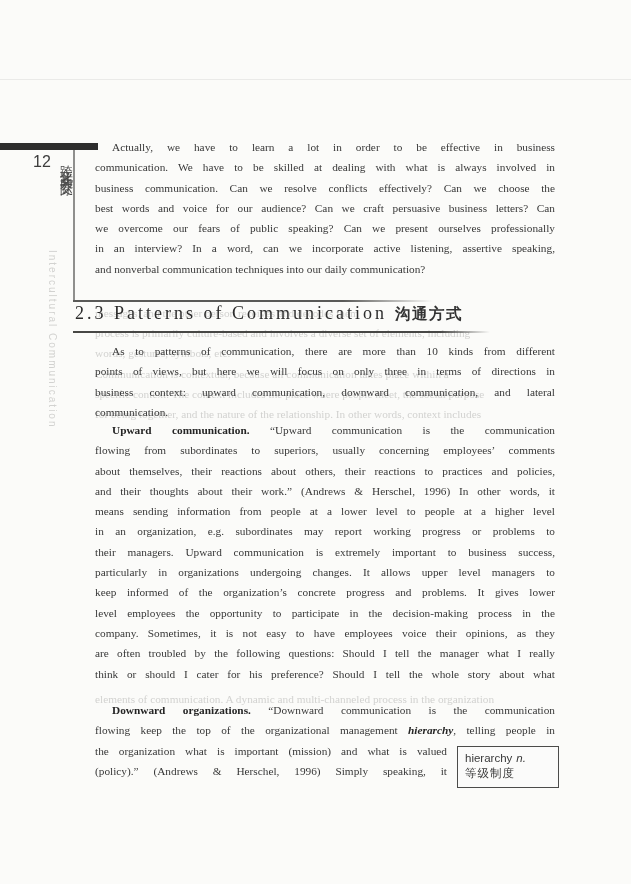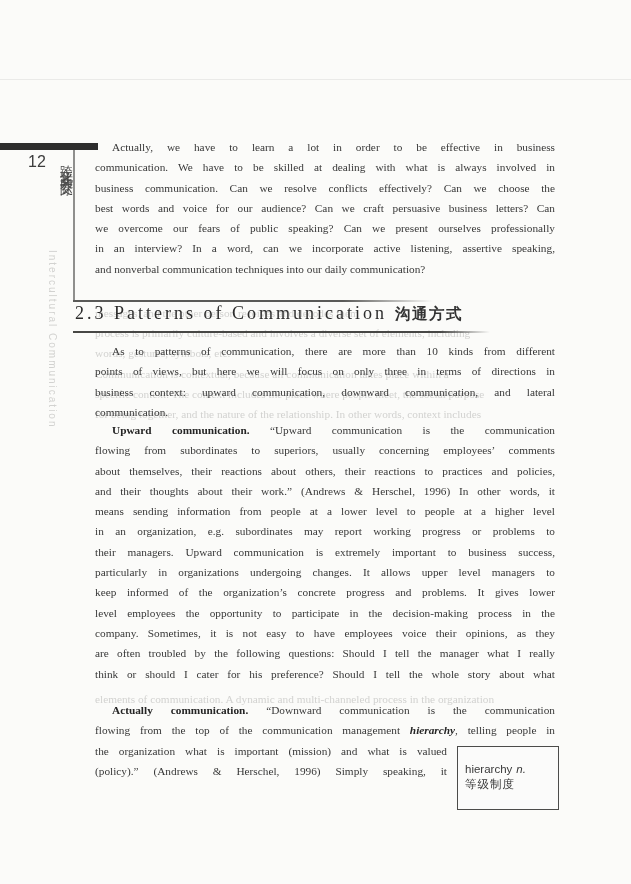--- a/index.html
+++ b/index.html
@@ -18,21 +18,21 @@
     filter:blur(0.3px);white-space:nowrap;overflow:hidden;
   }
   .bleedv{
     writing-mode:vertical-lr;font-size:10px;letter-spacing:2px;
     font-family:"Liberation Sans", sans-serif;height:230px;white-space:normal;
   }
   
   .chapter-bar{position:absolute;left:0;top:143px;width:98px;height:7px;background:#2d2d2d;}
   .page-number{
     position:absolute;left:28px;top:153px;width:28px;
-    font-family:"Liberation Sans", sans-serif;font-size:16px;color:#3c3c3c;text-align:left;
+    font-family:"Liberation Sans", sans-serif;font-size:16px;color:#3c3c3c;text-align:center;
   }
   .margin-title{
     position:absolute;left:57px;top:155px;
     writing-mode:vertical-rl;letter-spacing:3px;
     font-size:13px;color:#4a4a4a;
     font-family:"Liberation Sans", sans-serif;
   }
   .margin-divider{position:absolute;left:73px;top:150px;width:1.5px;height:151px;background:#8f8f8d;}
   
   .heading-rule-top{position:absolute;left:73px;top:300px;height:1.5px;width:360px;
@@ -60,21 +60,21 @@
   .b{font-weight:bold;color:#252525;}
   .bi{font-weight:bold;font-style:italic;color:#252525;}
   #para-intro{top:137px;}
   #para-patterns{top:341px;}
   #para-upward{top:420px;}
   #para-downward{top:700px;}
   
   .vocab-box{
     position:absolute;left:457px;top:746px;width:86px;height:30px;
     border:1.5px solid #4c4c4a;background:rgba(251,251,249,0.9);
-    padding:16px 7px;
+    padding:5px 7px;
     font-family:"Liberation Sans", sans-serif;font-size:11.5px;color:#3a3a3a;
   }
   .vocab-box .term-line{white-space:nowrap;}
   .vocab-box .pos{font-style:italic;margin-left:4px;}
   .vocab-box .def{font-size:11.5px;margin-top:2px;letter-spacing:1px;}
 </style>
 </head>
 <body>
 
 <div class="page">
@@ -133,22 +133,22 @@
       <div class="tl"><span>their managers. Upward communication is extremely important to business success,</span></div>
       <div class="tl"><span>particularly in organizations undergoing changes. It allows upper level managers to</span></div>
       <div class="tl"><span>keep informed of the organization’s concrete progress and problems. It gives lower</span></div>
       <div class="tl"><span>level employees the opportunity to participate in the decision-making process in the</span></div>
       <div class="tl"><span>company. Sometimes, it is not easy to have employees voice their opinions, as they</span></div>
       <div class="tl"><span>are often troubled by the following questions: Should I tell the manager what I really</span></div>
       <div class="tl"><span>think or should I cater for his preference? Should I tell the whole story about what</span></div>
     </div>
 
   <div class="para" id="para-downward">
-      <div class="tl ind"><span class="b">Actually communication. </span><span>“Downward communication is the communication</span></div>
-      <div class="tl"><span>flowing from the top of the communication management </span><span class="bi">hierarchy</span><span>, telling people in</span></div>
+      <div class="tl ind"><span class="b">Downward organizations. </span><span>“Downward communication is the communication</span></div>
+      <div class="tl"><span>flowing keep the top of the organizational management </span><span class="bi">hierarchy</span><span>, telling people in</span></div>
       <div class="tl nar"><span>the organization what is important (mission) and what is valued</span></div>
       <div class="tl nar"><span>(policy).” (Andrews &amp; Herschel, 1996) Simply speaking, it</span></div>
     </div>
 
   <div class="vocab-box">
     <div class="term-line">
       <span>hierarchy</span><span class="pos">n.</span>
     </div>
     <div class="def">等级制度</div>
   </div>

